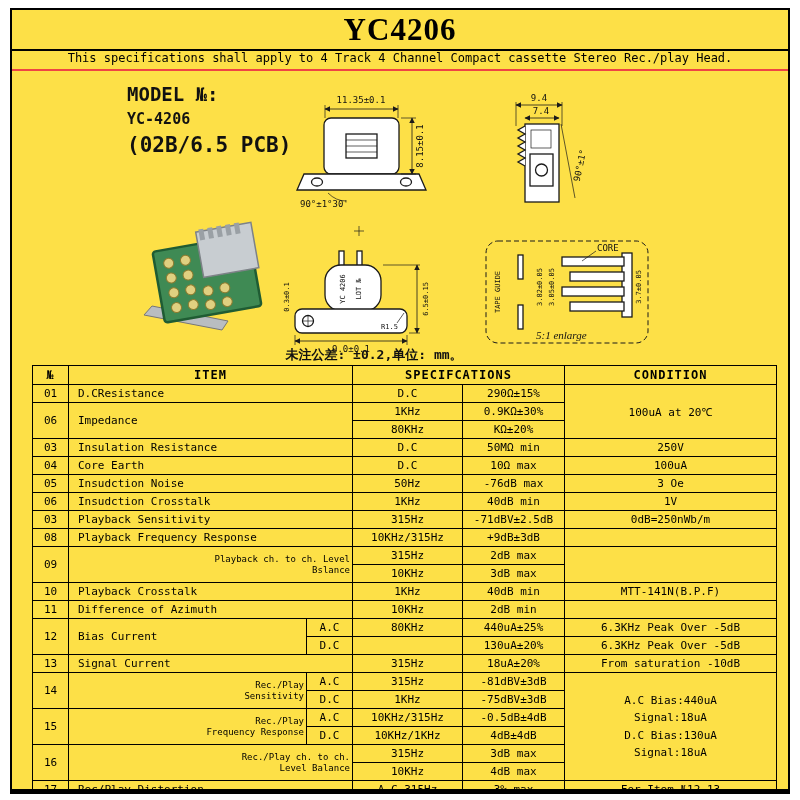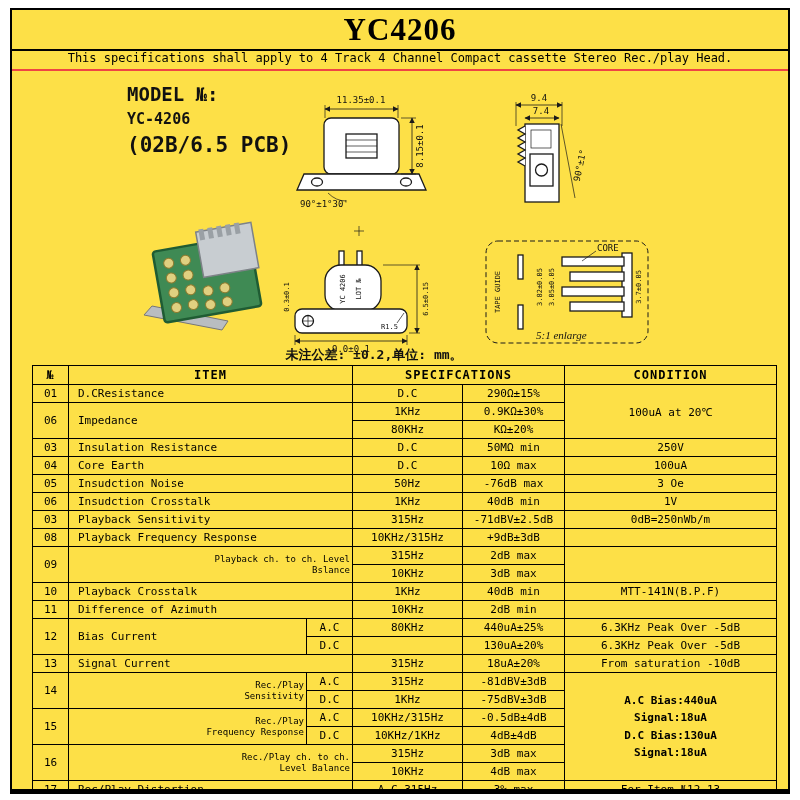--- a/index.html
+++ b/index.html
@@ -19,21 +19,21 @@
   .dim{font-family:"DejaVu Sans Mono",monospace;font-size:9px;fill:#111;}
   .dim7{font-family:"DejaVu Sans Mono",monospace;font-size:7px;fill:#111;}
   .note{font-family:"DejaVu Sans Mono",monospace;font-size:13px;font-weight:bold;fill:#111;}
   .enlarge{font-family:"Liberation Serif",serif;font-style:italic;font-size:11px;fill:#111;}
   table{border-collapse:collapse;table-layout:fixed;width:744px;margin-left:20px;font-family:"DejaVu Sans Mono",monospace;font-size:11px;color:#000;}
   th,td{border:1px solid #000;height:17px;padding:0 2px;overflow:hidden;white-space:nowrap;}
   th{font-size:12px;font-weight:bold;letter-spacing:1px;height:18px;}
   td.c{text-align:center;}
   td.item{text-align:left;padding-left:9px;}
   td.item-sm{font-size:9px;text-align:right;line-height:1.15;white-space:normal;}
-  td.cond-block{text-align:center;line-height:1.55;font-weight:bold;}
+  td.cond-block{text-align:center;line-height:1.55;}
 </style>
 </head>
 <body>
 
 <div class="page">
 
   <div class="title">YC4206</div>
   <div class="subtitle">This specifications shall apply to 4 Track 4 Channel Compact cassette Stereo Rec./play Head.</div>
 
   <div class="draw-area">

